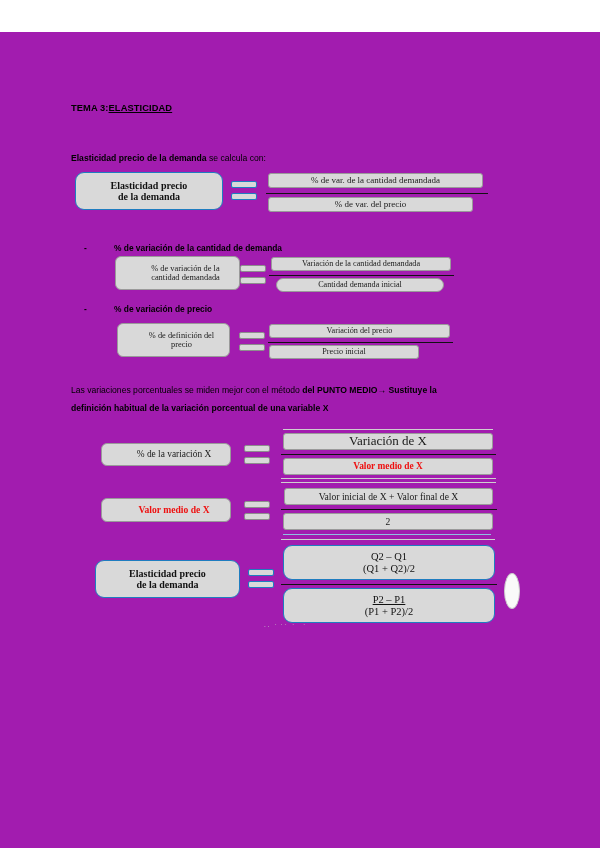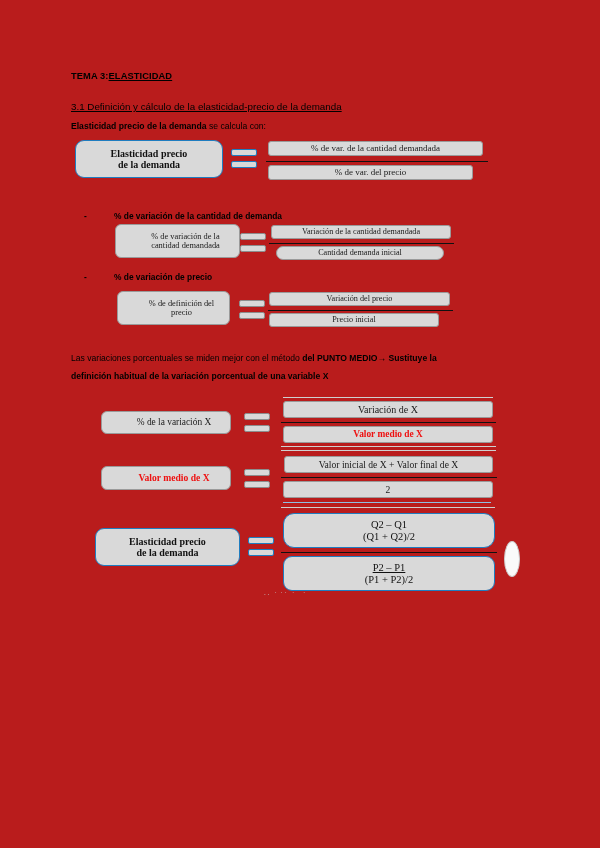--- a/index.html
+++ b/index.html
@@ -12,21 +12,22 @@
     height: 848px;
     position: relative;
     font-family: "Liberation Sans", sans-serif;
     color: #000000;
     overflow: hidden;
   }
 
   .page {
     position: absolute;
     inset: 0;
-    background: #b91c1c;
+    background: #a21caf;
+    margin-top: 32px;
   }
 
   
   .doc-title {
     position: absolute;
     left: 71px;
     top: 71px;
     font-size: 9.3px;
     font-weight: bold;
     letter-spacing: 0.1px;
@@ -164,21 +165,20 @@
 </style>
 </head>
 <body>
 
 <div class="page">
 
   <div class="doc-title">
     <span>TEMA 3:</span><span class="u">ELASTICIDAD</span>
   </div>
 
-  <div class="section-heading">3.1 Definición y cálculo de la elasticidad-precio de la demanda</div>
 
   <div class="lead-text">
     <b>Elasticidad precio de la demanda</b><span> se calcula con:</span>
   </div>
 
   <div class="formula">
     <div class="fbox blue" style="left:75px; top:140px; width:148px; height:38px; font-size:10px;">
       <div>
         <span class="stack2">Elasticidad precio</span>
         <span class="stack2">de la demanda</span>
@@ -238,21 +238,21 @@
 
     <div class="eq gray" style="left:239px; top:297px;">
       <span class="bar-top"></span>
         <span class="bar-bot"></span>
     </div>
 
     <div class="fbox gray-sq" style="left:269px; top:292px; width:181px; height:14px; font-size:8.2px;">Variación del precio</div>
 
     <div class="fbar" style="left:268px; top:310px; width:185px; border-top-width:1.1px;"></div>
 
-    <div class="fbox gray-sq" style="left:269px; top:313px; width:170px; height:14px; font-size:8.2px;">Precio inicial</div>
+    <div class="fbox gray-sq" style="left:269px; top:313px; width:150px; height:14px; font-size:8.2px;">Precio inicial</div>
   </div>
 
   <div class="para" style="left:71px; top:371px;">
     <b>definición habitual de la variación porcentual de una variable X</b>
   </div>
   <div class="para" style="left:71px; top:353px;">
     <span>Las variaciones porcentuales se miden mejor con el método </span><b>del PUNTO MEDIO</b><b>→ Sustituye la</b>
   </div>
 
   <div class="ghost-line" style="left:283px; top:397px; width:210px;"></div>
@@ -260,21 +260,21 @@
   <div class="formula">
     <div class="fbox gray" style="left:101px; top:411px; width:130px; height:23px; font-size:9.4px;">
       <span>% de la variación X</span>
     </div>
 
     <div class="eq gray" style="left:244px; top:410px;">
       <span class="bar-top"></span>
         <span class="bar-bot"></span>
     </div>
 
-    <div class="fbox gray-sq" style="left:283px; top:401px; width:210px; height:17px; font-size:10px;">Variación de X</div>
+    <div class="fbox gray-sq" style="left:283px; top:401px; width:210px; height:17px; font-size:13px;">Variación de X</div>
 
     <div class="fbar" style="left:281px; top:422px; width:215px;"></div>
 
     <div class="fbox gray-sq red-text" style="left:283px; top:426px; width:210px; height:17px; font-size:9.4px;">Valor medio de X</div>
   </div>
 
   <div class="ghost-line" style="left:281px; top:446px; width:215px;"></div>
   <div class="ghost-line" style="left:281px; top:450px; width:215px;"></div>
 
   <div class="formula">
@@ -301,21 +301,21 @@
         <span class="stack2">Elasticidad precio</span>
         <span class="stack2">de la demanda</span>
       </div>
     </div>
 
     <div class="eq blue" style="left:248px; top:534px;">
       <span class="bar-top"></span>
         <span class="bar-bot"></span>
     </div>
 
-    <div class="fbox blue" style="left:283px; top:513px; width:212px; height:35px; font-size:10.5px; font-weight:normal;border-radius:11px;">
+    <div class="fbox blue" style="left:283px; top:513px; width:212px; height:35px; font-size:10.5px; font-weight:normal;">
       <div>
         <span class="stack2">Q2 – Q1</span>
         <span class="stack2">(Q1 + Q2)/2</span>
       </div>
     </div>
 
     <div class="fbar" style="left:281px; top:552px; width:216px;"></div>
 
     <div class="fbox blue" style="left:283px; top:556px; width:212px; height:35px; font-size:10.5px; font-weight:normal;justify-content:center;">
       <div>

